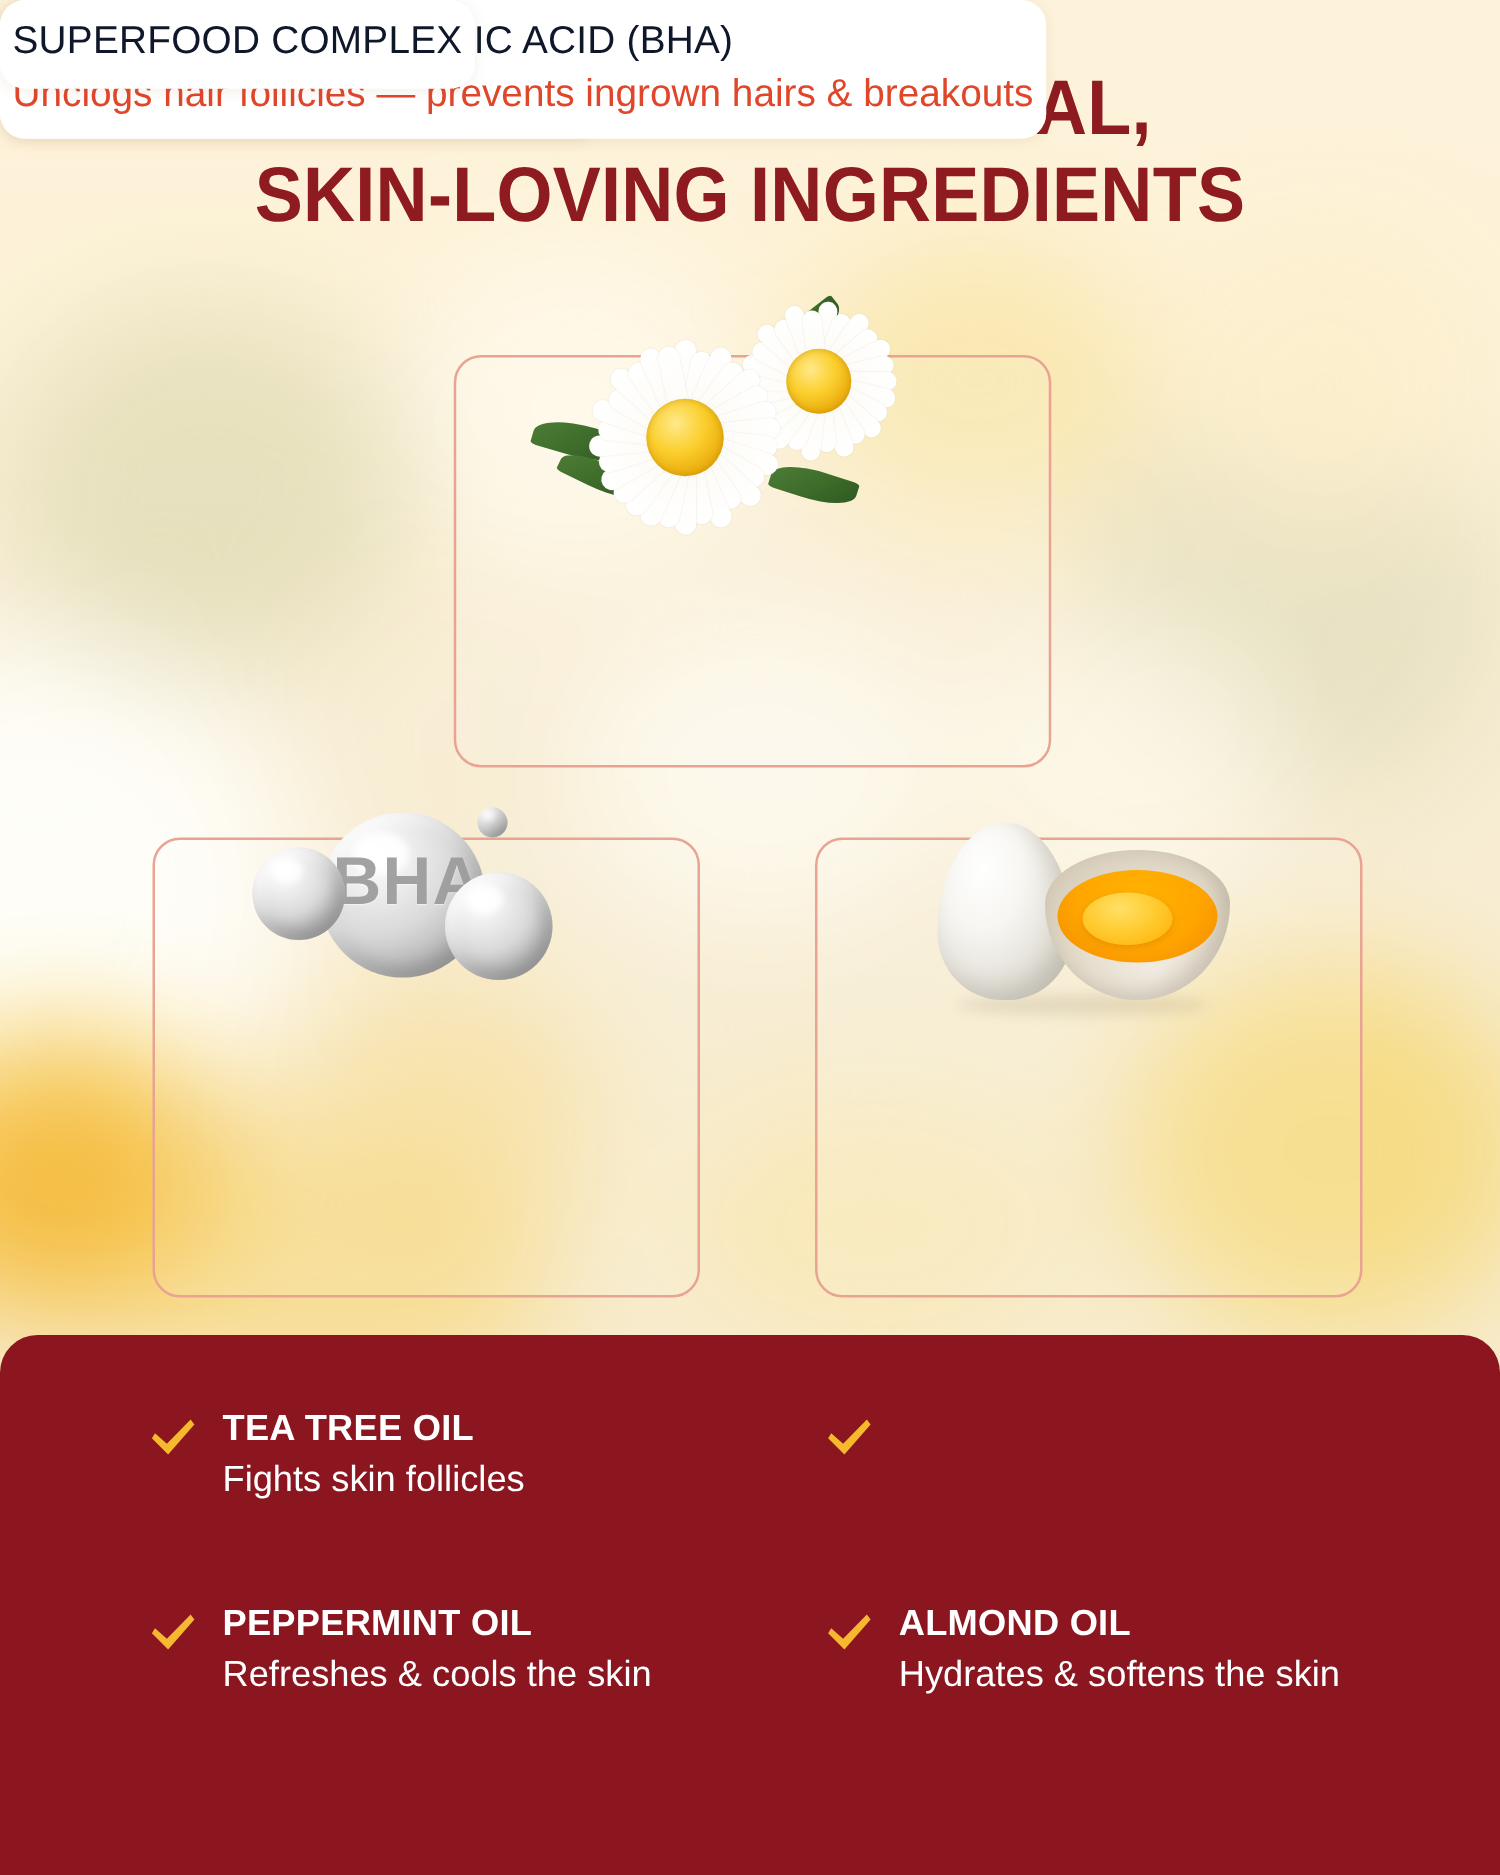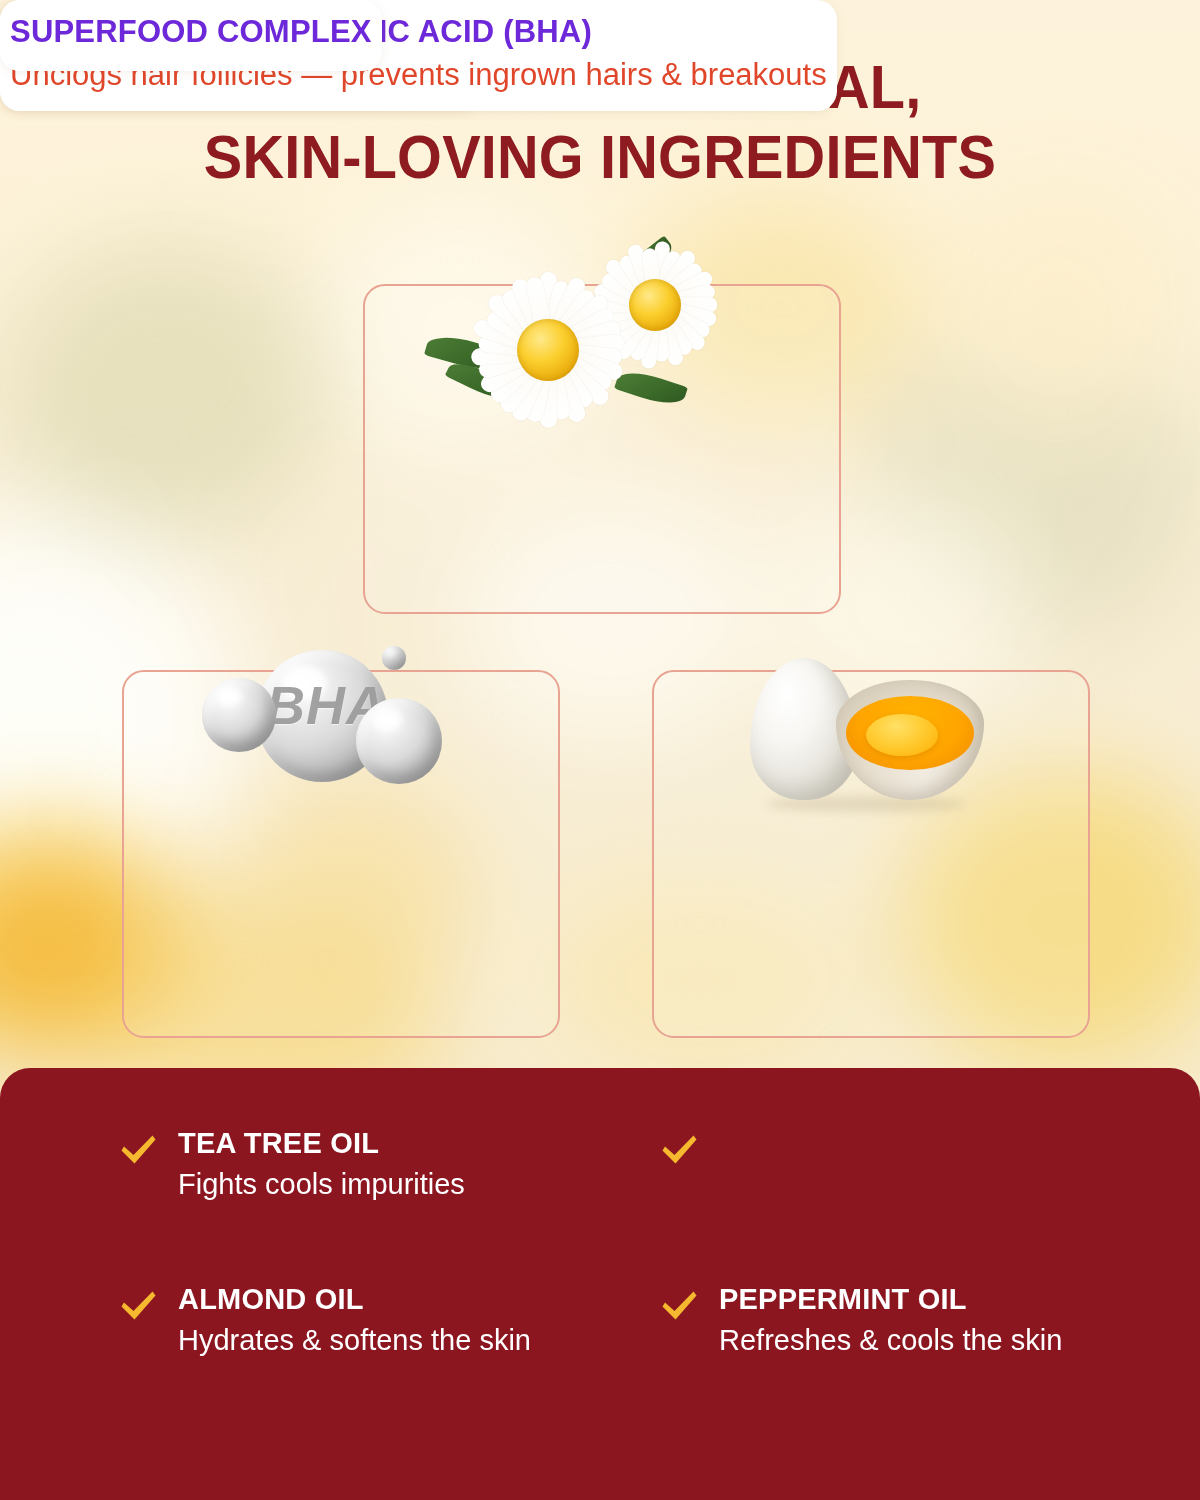--- a/index.html
+++ b/index.html
@@ -92,22 +92,22 @@
   .card-panel {
     position: absolute;
     z-index: 4;
     background: #ffffff;
     border-radius: 20px;
     text-align: center;
     padding: 14px 10px 16px;
     box-shadow: 0 2px 10px rgba(150,110,60,0.10);
   }
   .card-title {
-    color: #6d28d9;
-    font-weight: 700;
+    color: #0f172a;
+    font-weight: 400;
     font-size: 31px;
     line-height: 1.18;
     letter-spacing: 0.2px;
     margin-bottom: 4px;
   }
   .card-desc {
     color: #e0462a;
     font-weight: 400;
     font-size: 31px;
     line-height: 1.30;
@@ -187,21 +187,21 @@
     background: radial-gradient(circle at 38% 32%, #ffe98a 0%, #fbcf2e 40%, #e8a808 78%, #c98906 100%);
     box-shadow: inset 0 0 6px rgba(170,120,0,0.45);
   }
   .leaf {
     position: absolute;
     background: linear-gradient(135deg, #4e7f37 0%, #3c6b2a 55%, #2d5520 100%);
     border-radius: 60% 8% 60% 8%;
   }
 
   
-  #photo-bha { left: 196px; top: 646px; width: 260px; height: 170px; font-style: italic; }
+  #photo-bha { left: 196px; top: 646px; width: 260px; height: 170px; }
   .sphere {
     position: absolute;
     border-radius: 50%;
     background: radial-gradient(circle at 33% 26%, #ffffff 0%, #f3f3f3 16%, #d9d9d9 48%, #b4b4b4 74%, #8e8e8e 100%);
     box-shadow: inset -6px -8px 14px rgba(90,90,90,0.35), inset 5px 6px 12px rgba(255,255,255,0.85);
   }
   .sphere::after {
     content: "";
     position: absolute;
     left: 20%; top: 12%;
@@ -407,50 +407,50 @@
   <div class="benefits-grid">
 
     <div class="benefit">
       <span class="check-icon">
         <svg viewBox="0 0 40 40" aria-hidden="true">
           <path d="M3.5 20.5 L6 16.5 L15.5 25 L34.5 5.5 L37.5 9.5 L16.5 33.5 Z" fill="#f5b82e"></path>
         </svg>
       </span>
       <div class="benefit-text">
         <div class="benefit-title">TEA TREE OIL</div>
-        <div class="benefit-desc">Fights cools impurities</div>
+        <div class="benefit-desc">Fights skin follicles</div>
       </div>
     </div>
 
     <div class="benefit">
       <span class="check-icon">
         <svg viewBox="0 0 40 40" aria-hidden="true">
           <path d="M3.5 20.5 L6 16.5 L15.5 25 L34.5 5.5 L37.5 9.5 L16.5 33.5 Z" fill="#f5b82e"></path>
         </svg>
       </span>
+    </div>
+
+    <div class="benefit">
+      <span class="check-icon">
+        <svg viewBox="0 0 40 40" aria-hidden="true">
+          <path d="M3.5 20.5 L6 16.5 L15.5 25 L34.5 5.5 L37.5 9.5 L16.5 33.5 Z" fill="#f5b82e"></path>
+        </svg>
+      </span>
+      <div class="benefit-text">
+        <div class="benefit-title">PEPPERMINT OIL</div>
+        <div class="benefit-desc">Refreshes &amp; cools the skin</div>
+      </div>
     </div>
 
     <div class="benefit">
       <span class="check-icon">
         <svg viewBox="0 0 40 40" aria-hidden="true">
           <path d="M3.5 20.5 L6 16.5 L15.5 25 L34.5 5.5 L37.5 9.5 L16.5 33.5 Z" fill="#f5b82e"></path>
         </svg>
       </span>
       <div class="benefit-text">
         <div class="benefit-title">ALMOND OIL</div>
         <div class="benefit-desc">Hydrates &amp; softens the skin</div>
       </div>
     </div>
 
-    <div class="benefit">
-      <span class="check-icon">
-        <svg viewBox="0 0 40 40" aria-hidden="true">
-          <path d="M3.5 20.5 L6 16.5 L15.5 25 L34.5 5.5 L37.5 9.5 L16.5 33.5 Z" fill="#f5b82e"></path>
-        </svg>
-      </span>
-      <div class="benefit-text">
-        <div class="benefit-title">PEPPERMINT OIL</div>
-        <div class="benefit-desc">Refreshes &amp; cools the skin</div>
-      </div>
-    </div>
-
   </div>
 </section>
 
 </body></html>

